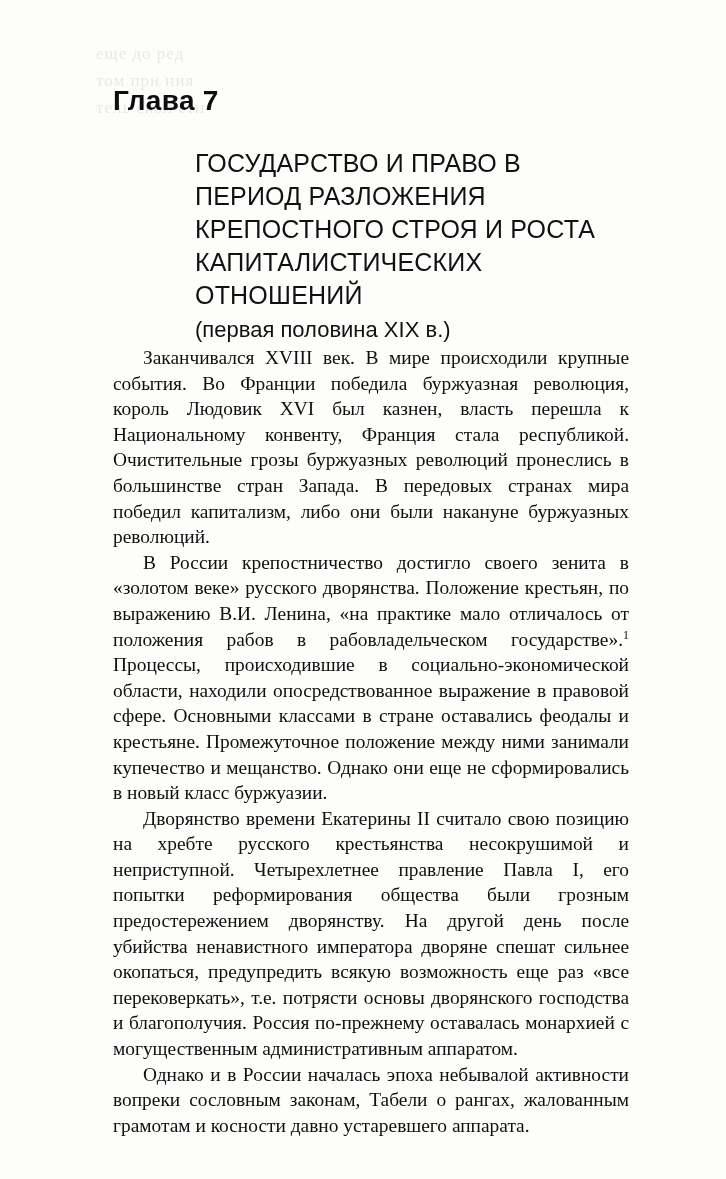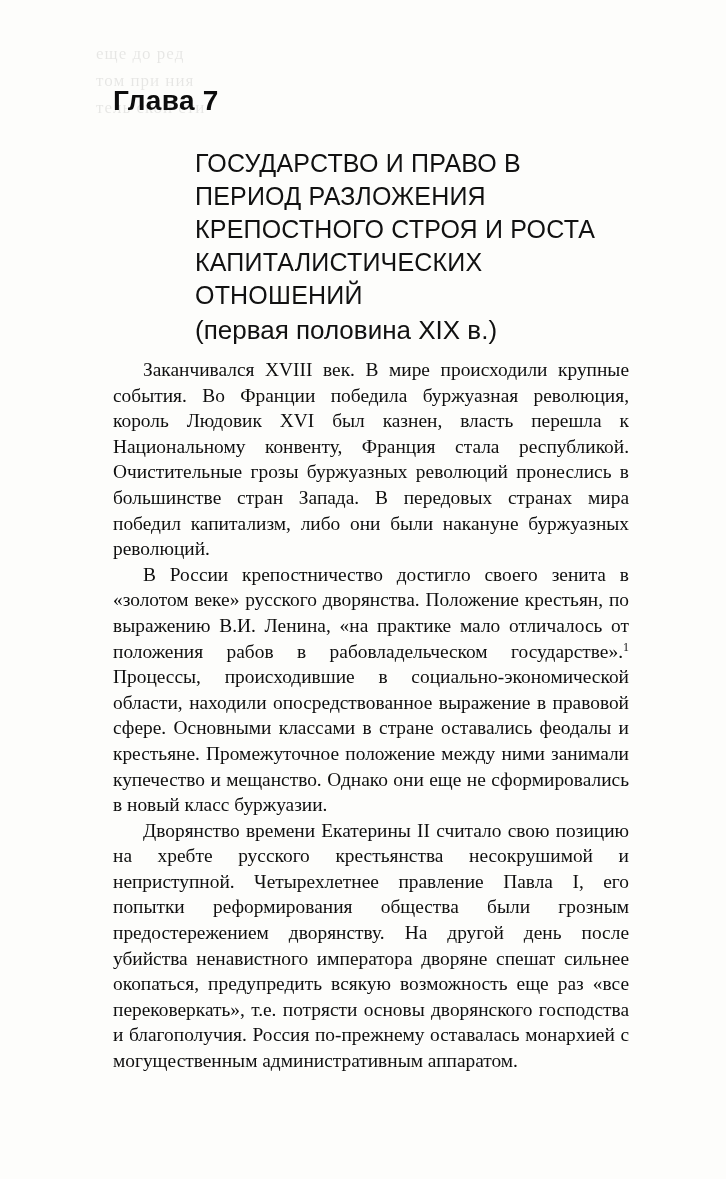--- a/index.html
+++ b/index.html
@@ -63,24 +63,24 @@
     font-family: "Liberation Sans", sans-serif;
     font-size: 25px;
     line-height: 33px;
     letter-spacing: 0.2px;
     color: #111;
     margin: 0;
     font-weight: normal;
   }
   .doc-subtitle {
     font-family: "Liberation Sans", sans-serif;
-    font-size: 26px;
+    font-size: 22px;
     line-height: 30px;
     color: #111;
-    margin: 3px 0 12px 0;
+    margin: 3px 0 0 0;
     font-weight: normal;
   }
   .body-text {
   }
   p.para {
     margin: 0;
     text-align: justify;
     text-justify: inter-word;
     font-size: 19.4px;
     line-height: 25.6px;
@@ -134,18 +134,19 @@
 
     <div class="title-block">
       <div class="doc-title">ГОСУДАРСТВО И ПРАВО В ПЕРИОД РАЗЛОЖЕНИЯ КРЕПОСТНОГО СТРОЯ И РОСТА КАПИТАЛИСТИЧЕСКИХ ОТНОШЕНИЙ</div>
       <div class="doc-subtitle">(первая половина XIX в.)</div>
     </div>
 
     <div class="body-text">
       <p class="para">Заканчивался XVIII век. В мире происходили крупные события. Во Франции победила буржуазная революция, король Людовик XVI был казнен, власть перешла к Национальному конвенту, Франция стала республикой. Очистительные грозы буржуазных революций пронеслись в большинстве стран Запада. В передовых странах мира победил капитализм, либо они были накануне буржуазных революций.</p>
       <p class="para"><span>В России крепостничество достигло своего зенита в «золотом веке» русского дворянства. Положение крестьян, по выражению В.И. Ленина, «на практике мало отличалось от положения рабов в рабовладельческом государстве».</span><sup class="fn">1</sup><span> Процессы, происходившие в социально-экономической области, находили опосредствованное выражение в правовой сфере. Основными классами в стране оставались феодалы и крестьяне. Промежуточное положение между ними занимали купечество и мещанство. Однако они еще не сформировались в новый класс буржуазии.</span></p>
       <p class="para">Дворянство времени Екатерины II считало свою позицию на хребте русского крестьянства несокрушимой и неприступной. Четырехлетнее правление Павла I, его попытки реформирования общества были грозным предостережением дворянству. На другой день после убийства ненавистного императора дворяне спешат сильнее окопаться, предупредить всякую возможность еще раз «все перековеркать», т.е. потрясти основы дворянского господства и благополучия. Россия по-прежнему оставалась монархией с могущественным административным аппаратом.</p>
+      <p class="para">Однако и в России началась эпоха небывалой активности вопреки сословным законам, Табели о рангах, жалованным грамотам и косности давно устаревшего аппарата.</p>
     </div>
 
   </div>
 
 
 </div>
 
 </body></html>

